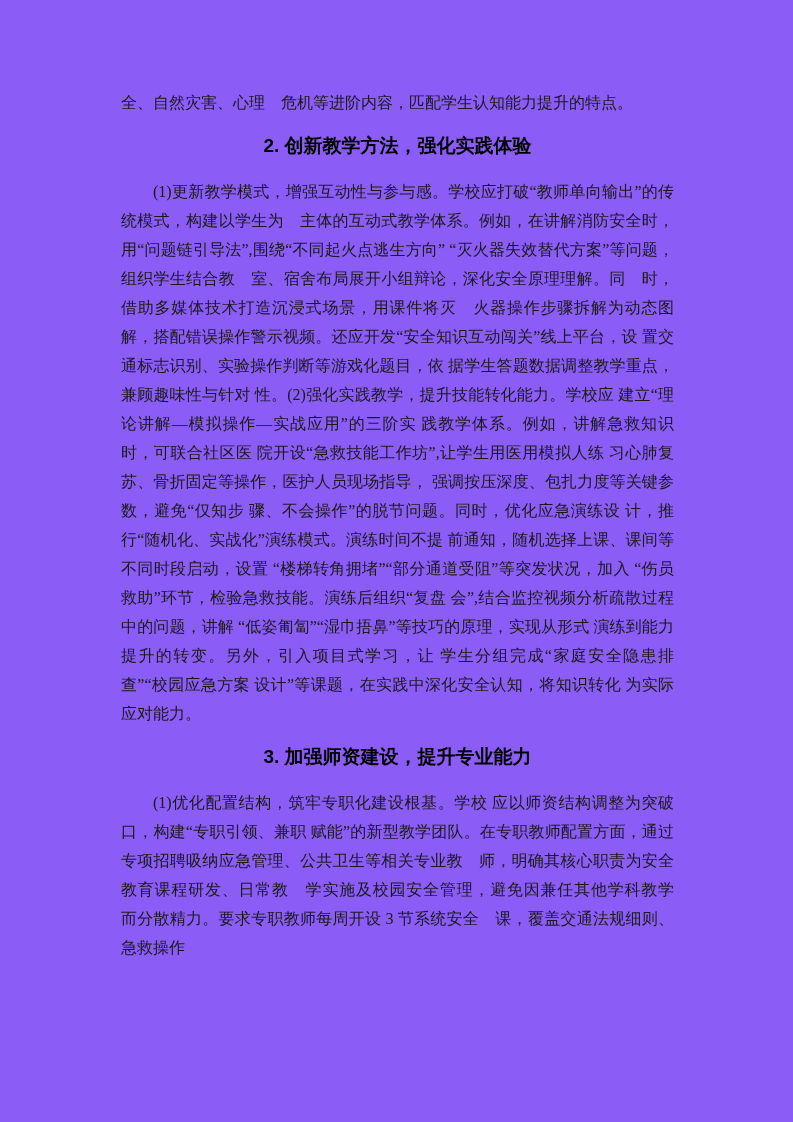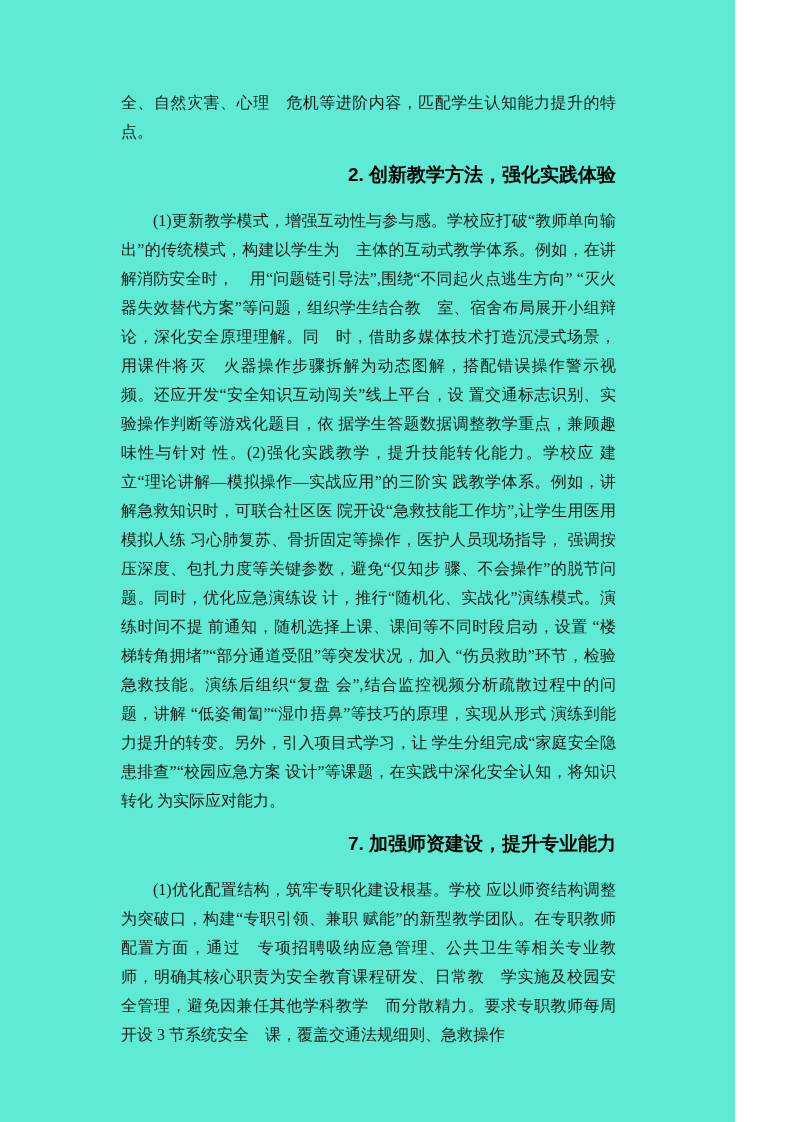--- a/index.html
+++ b/index.html
@@ -2,23 +2,23 @@
 <html><head>
 <meta charset="utf-8">
 <style>
   html, body {
     margin: 0;
     padding: 0;
     background: #ffffff;
   }
   .page {
     position: relative;
-    width: 735px;
+    width: 793px;
     height: 1122px;
-    background: #5eead4;
+    background: #8b5cf6;
     box-sizing: border-box;
     padding: 88px 119px 0 121px;
     overflow: hidden;
     font-family: "Liberation Serif", serif;
   }
   .para {
     margin: 0 0 15px 0;
     font-size: 16px;
     line-height: 29px;
     color: #1a1a1a;
@@ -29,32 +29,32 @@
   .para.indent {
     text-indent: 2em;
   }
   .section-heading {
     margin: 12px 0 18px 0;
     font-family: "Liberation Sans", sans-serif;
     font-weight: 700;
     font-size: 19px;
     line-height: 27px;
     color: #000000;
-    text-align: right;
+    text-align: center;
   }
 </style>
 </head>
 <body>
 
 <div class="page">
 
   <p class="para">全、自然灾害、心理　危机等进阶内容，匹配学生认知能力提升的特点。</p>
 
 
   <h2 class="section-heading">2. 创新教学方法，强化实践体验</h2>
 
   <p class="para indent">(1)更新教学模式，增强互动性与参与感。学校应打破“教师单向输出”的传统模式，构建以学生为　主体的互动式教学体系。例如，在讲解消防安全时，　用“问题链引导法”,围绕“不同起火点逃生方向” “灭火器失效替代方案”等问题，组织学生结合教　室、宿舍布局展开小组辩论，深化安全原理理解。同　时，借助多媒体技术打造沉浸式场景，用课件将灭　火器操作步骤拆解为动态图解，搭配错误操作警示视频。还应开发“安全知识互动闯关”线上平台，设 置交通标志识别、实验操作判断等游戏化题目，依 据学生答题数据调整教学重点，兼顾趣味性与针对 性。(2)强化实践教学，提升技能转化能力。学校应 建立“理论讲解—模拟操作—实战应用”的三阶实 践教学体系。例如，讲解急救知识时，可联合社区医 院开设“急救技能工作坊”,让学生用医用模拟人练 习心肺复苏、骨折固定等操作，医护人员现场指导， 强调按压深度、包扎力度等关键参数，避免“仅知步 骤、不会操作”的脱节问题。同时，优化应急演练设 计，推行“随机化、实战化”演练模式。演练时间不提 前通知，随机选择上课、课间等不同时段启动，设置 “楼梯转角拥堵”“部分通道受阻”等突发状况，加入 “伤员救助”环节，检验急救技能。演练后组织“复盘 会”,结合监控视频分析疏散过程中的问题，讲解 “低姿匍匐”“湿巾捂鼻”等技巧的原理，实现从形式 演练到能力提升的转变。另外，引入项目式学习，让 学生分组完成“家庭安全隐患排查”“校园应急方案 设计”等课题，在实践中深化安全认知，将知识转化 为实际应对能力。</p>
 
-  <h2 class="section-heading">7. 加强师资建设，提升专业能力</h2>
+  <h2 class="section-heading">3. 加强师资建设，提升专业能力</h2>
 
   <p class="para indent">(1)优化配置结构，筑牢专职化建设根基。学校 应以师资结构调整为突破口，构建“专职引领、兼职 赋能”的新型教学团队。在专职教师配置方面，通过　专项招聘吸纳应急管理、公共卫生等相关专业教　师，明确其核心职责为安全教育课程研发、日常教　学实施及校园安全管理，避免因兼任其他学科教学　而分散精力。要求专职教师每周开设 3 节系统安全　课，覆盖交通法规细则、急救操作</p>
 
 </div>
 
 </body></html>

